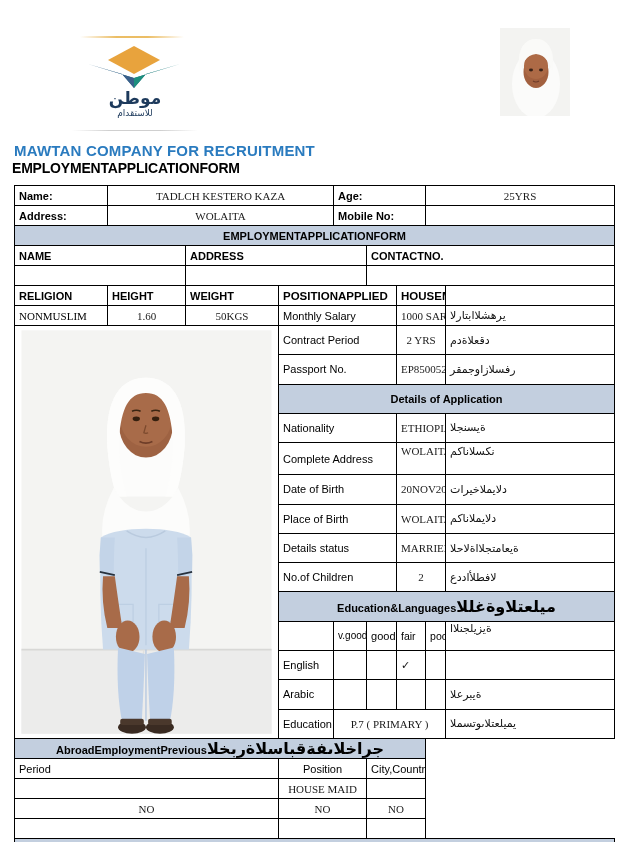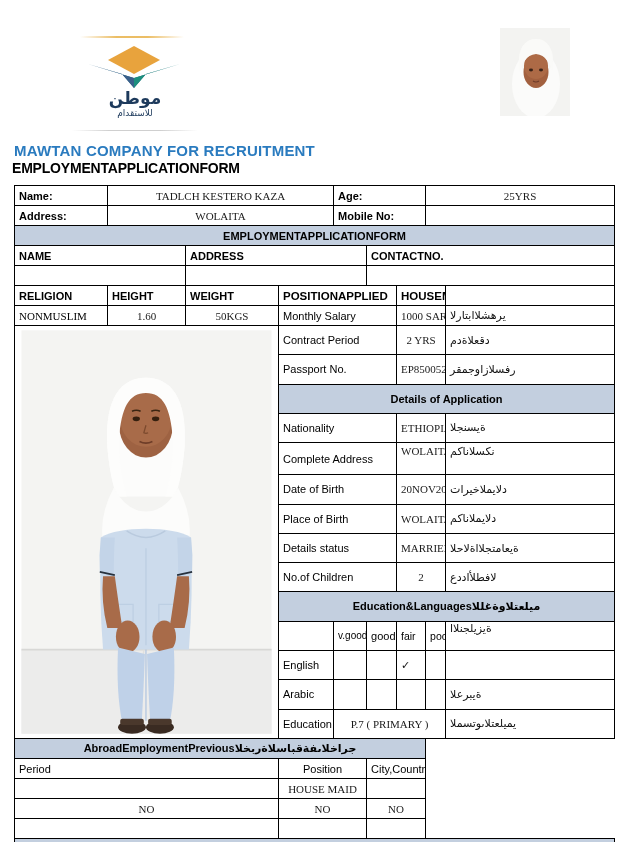--- a/index.html
+++ b/index.html
@@ -128,21 +128,21 @@
   }
   .bar {
     background: #c3cfdf;
     text-align: center;
     font-weight: bold;
     font-size: 13px;
     height: 21px;
   }
   .bar .ar {
     font-family: "DejaVu Sans", sans-serif;
-    font-size: 11px;
+    font-size: 16px;
     font-weight: bold;
     direction: rtl;
   }
   .ar-cell {
     font-family: "DejaVu Sans", sans-serif;
     font-size: 11px;
     text-align: left;
     direction: rtl;
     color: #111;
   }

